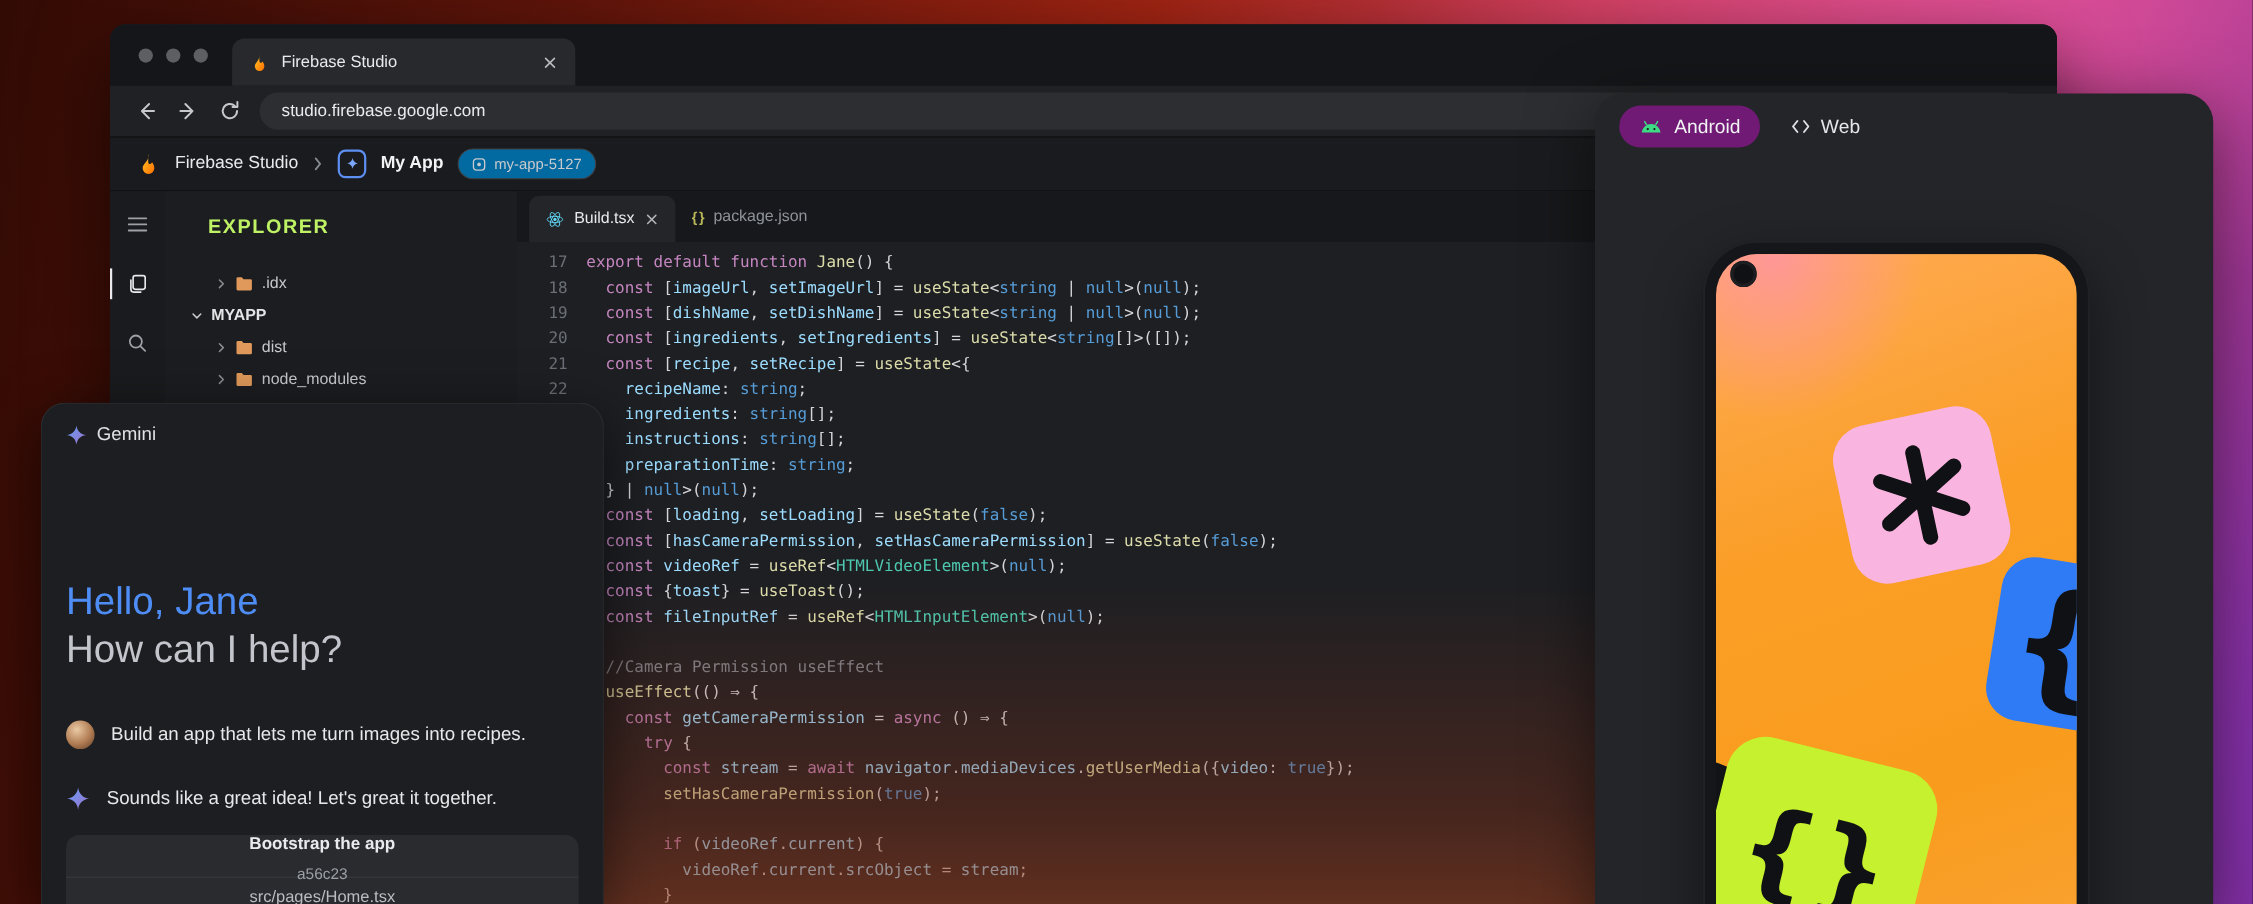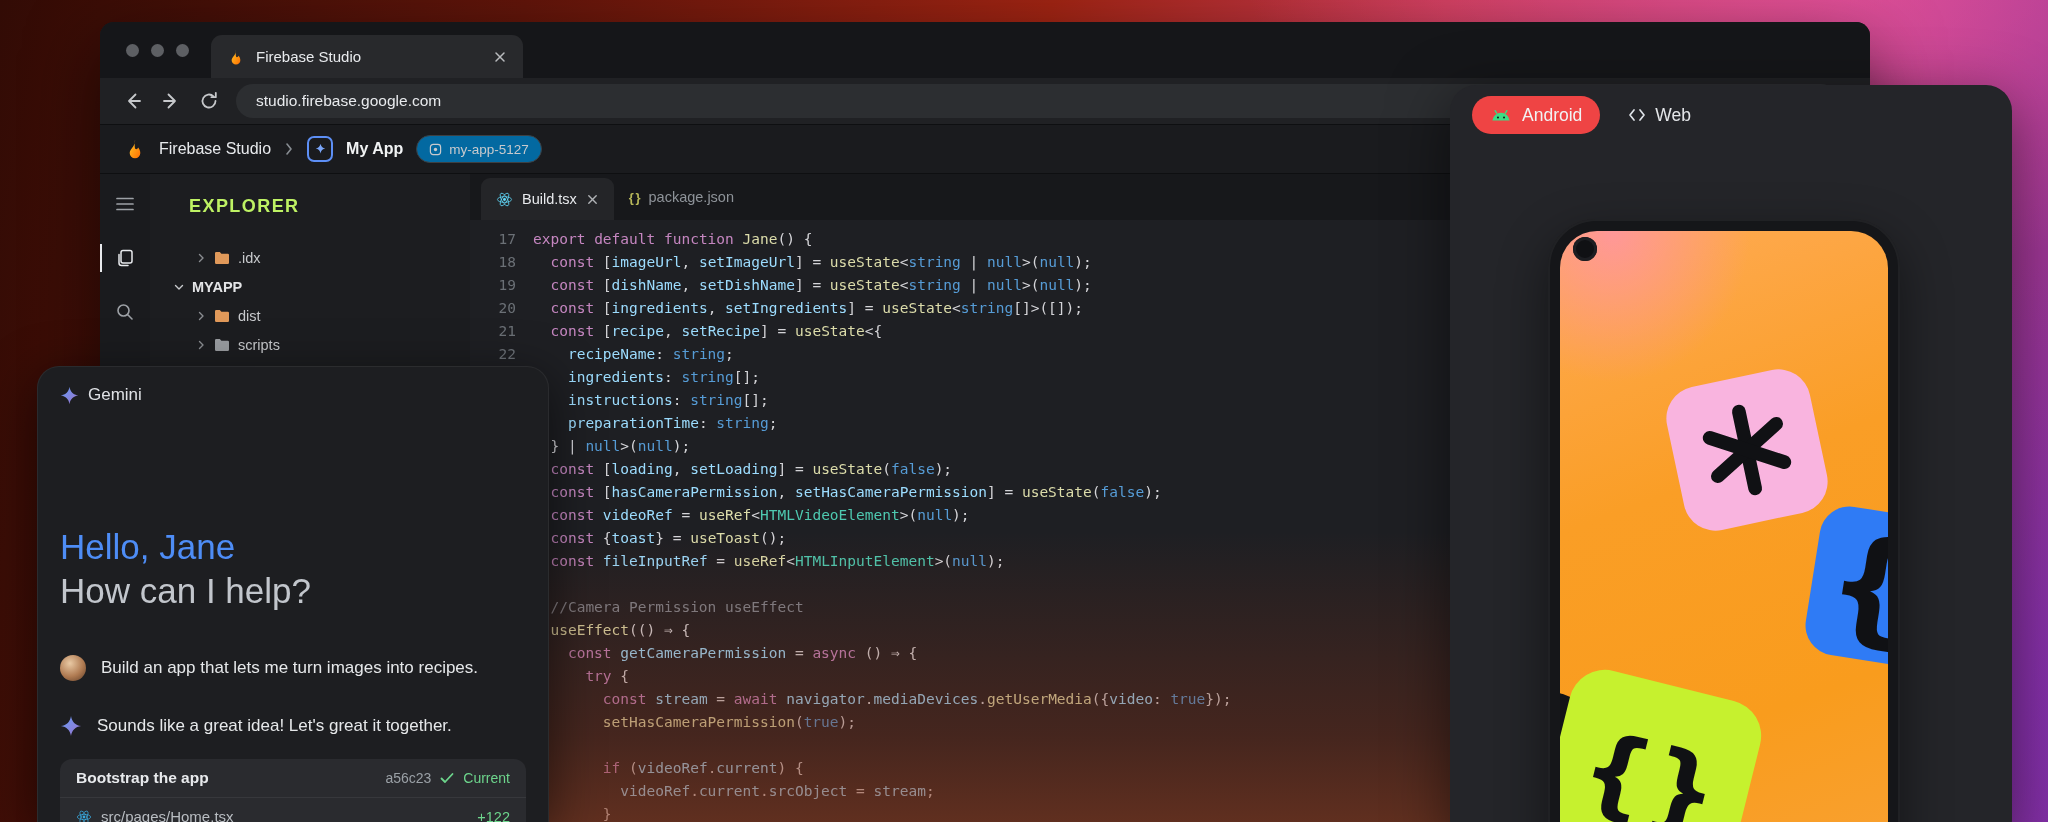--- a/index.html
+++ b/index.html
@@ -66,32 +66,32 @@
   .g-greet{position:absolute;top:158px;left:22px;font-size:35px;line-height:44px;font-weight:500;}
   .g-greet .l1{color:#4e8df6;}
   .g-greet .l2{color:#c2c6cc;}
   .g-row{position:absolute;left:22px;right:22px;display:flex;align-items:center;gap:15px;}
   .g-user{top:288px;}
   .g-assist{top:348px;}
   .g-msg{font-size:17px;color:#e6e8ea;}
   .avatar{width:26px;height:26px;border-radius:50%;flex:none;
     background:radial-gradient(circle at 38% 32%, #e9c9a4 0%, #b07b52 55%, #5d3c26 100%);}
   .g-card{position:absolute;top:392px;left:22px;right:22px;background:#2a2b2f;border-radius:12px;overflow:hidden;}
-  .g-card-row{height:38px;display:flex;align-items:center;padding:0 16px;gap:9px;}
+  .g-card-row{height:38px;display:flex;align-items:center;padding:0 16px;gap:9px;flex-direction:column;}
   .g-card-row + .g-card-row{border-top:1px solid #37383c;}
   .g-card-title{font-size:15.5px;font-weight:700;color:#e8eaed;flex:1;}
   .g-commit{font-size:14px;color:#9aa0a6;}
   .g-current{font-size:14px;color:#6dd58c;}
   .g-file{font-size:15px;color:#b9bdc2;flex:1;}
   .g-diff{font-size:14.5px;color:#6dd58c;}
   
   .device{position:absolute;left:1450px;top:85px;width:562px;height:760px;background:#242529;
     border-radius:26px;box-shadow:0 14px 60px rgba(0,0,0,.5);}
   .d-toggle{position:absolute;top:11px;left:22px;display:flex;align-items:center;gap:28px;}
-  .d-pill{height:38px;border-radius:19px;background:#ef4444;display:flex;align-items:center;gap:10px;padding:0 18px;}
+  .d-pill{height:38px;border-radius:19px;background:#701a75;display:flex;align-items:center;gap:10px;padding:0 18px;}
   .d-pill span{font-size:17.5px;color:#f1f3f4;font-weight:500;}
   .d-web{display:flex;align-items:center;gap:9px;}
   .d-web span{font-size:17.5px;color:#e4e6e9;}
   .phone{position:absolute;left:98px;top:134px;width:352px;height:700px;background:#151619;border-radius:48px;padding:12px;
     box-shadow:0 18px 50px rgba(0,0,0,.45), inset 0 0 0 2px rgba(255,255,255,.05);}
   .screen{position:relative;width:100%;height:100%;border-radius:37px;overflow:hidden;
     background:
       radial-gradient(60% 32% at 16% 0%, rgba(255,148,165,.85), rgba(255,148,165,0) 70%),
       linear-gradient(160deg,#ffab55 0%,#fa9e26 38%,#f99c1d 70%,#f9a236 100%);}
   .cam{position:absolute;top:6px;left:13px;width:24px;height:24px;border-radius:50%;background:#101114;box-shadow:inset 0 0 0 3px #1d1e22;}
@@ -225,20 +225,29 @@
             <svg width="16" height="14" viewBox="0 0 16 14">
                 <path d="M1 2.2A1.2 1.2 0 0 1 2.2 1h3.6l1.6 1.8h6.4A1.2 1.2 0 0 1 15 4v7.8a1.2 1.2 0 0 1-1.2 1.2H2.2A1.2 1.2 0 0 1 1 11.8z" fill="#e0995a"></path>
               </svg>
             <span>dist</span>
           </div>
           <div class="tree-row tree-item">
             <svg width="10" height="10" viewBox="0 0 10 10">
                 <path d="M3.5 1.5 7 5 3.5 8.5" stroke="#8a8d91" stroke-width="1.4" fill="none" stroke-linecap="round" stroke-linejoin="round"></path>
               </svg>
             <svg width="16" height="14" viewBox="0 0 16 14">
+                <path d="M1 2.2A1.2 1.2 0 0 1 2.2 1h3.6l1.6 1.8h6.4A1.2 1.2 0 0 1 15 4v7.8a1.2 1.2 0 0 1-1.2 1.2H2.2A1.2 1.2 0 0 1 1 11.8z" fill="#e0995a"></path>
+              </svg>
+            <span>node_modules</span>
+          </div>
+          <div class="tree-row tree-item">
+            <svg width="10" height="10" viewBox="0 0 10 10">
+                <path d="M3.5 1.5 7 5 3.5 8.5" stroke="#8a8d91" stroke-width="1.4" fill="none" stroke-linecap="round" stroke-linejoin="round"></path>
+              </svg>
+            <svg width="16" height="14" viewBox="0 0 16 14">
                 <path d="M1 2.2A1.2 1.2 0 0 1 2.2 1h3.6l1.6 1.8h6.4A1.2 1.2 0 0 1 15 4v7.8a1.2 1.2 0 0 1-1.2 1.2H2.2A1.2 1.2 0 0 1 1 11.8z" fill="#9a9da1"></path>
               </svg>
             <span>scripts</span>
           </div>
         </div>
       </div>
 
       <div class="editor">
         <div class="etabs">
           <div class="etab active">

